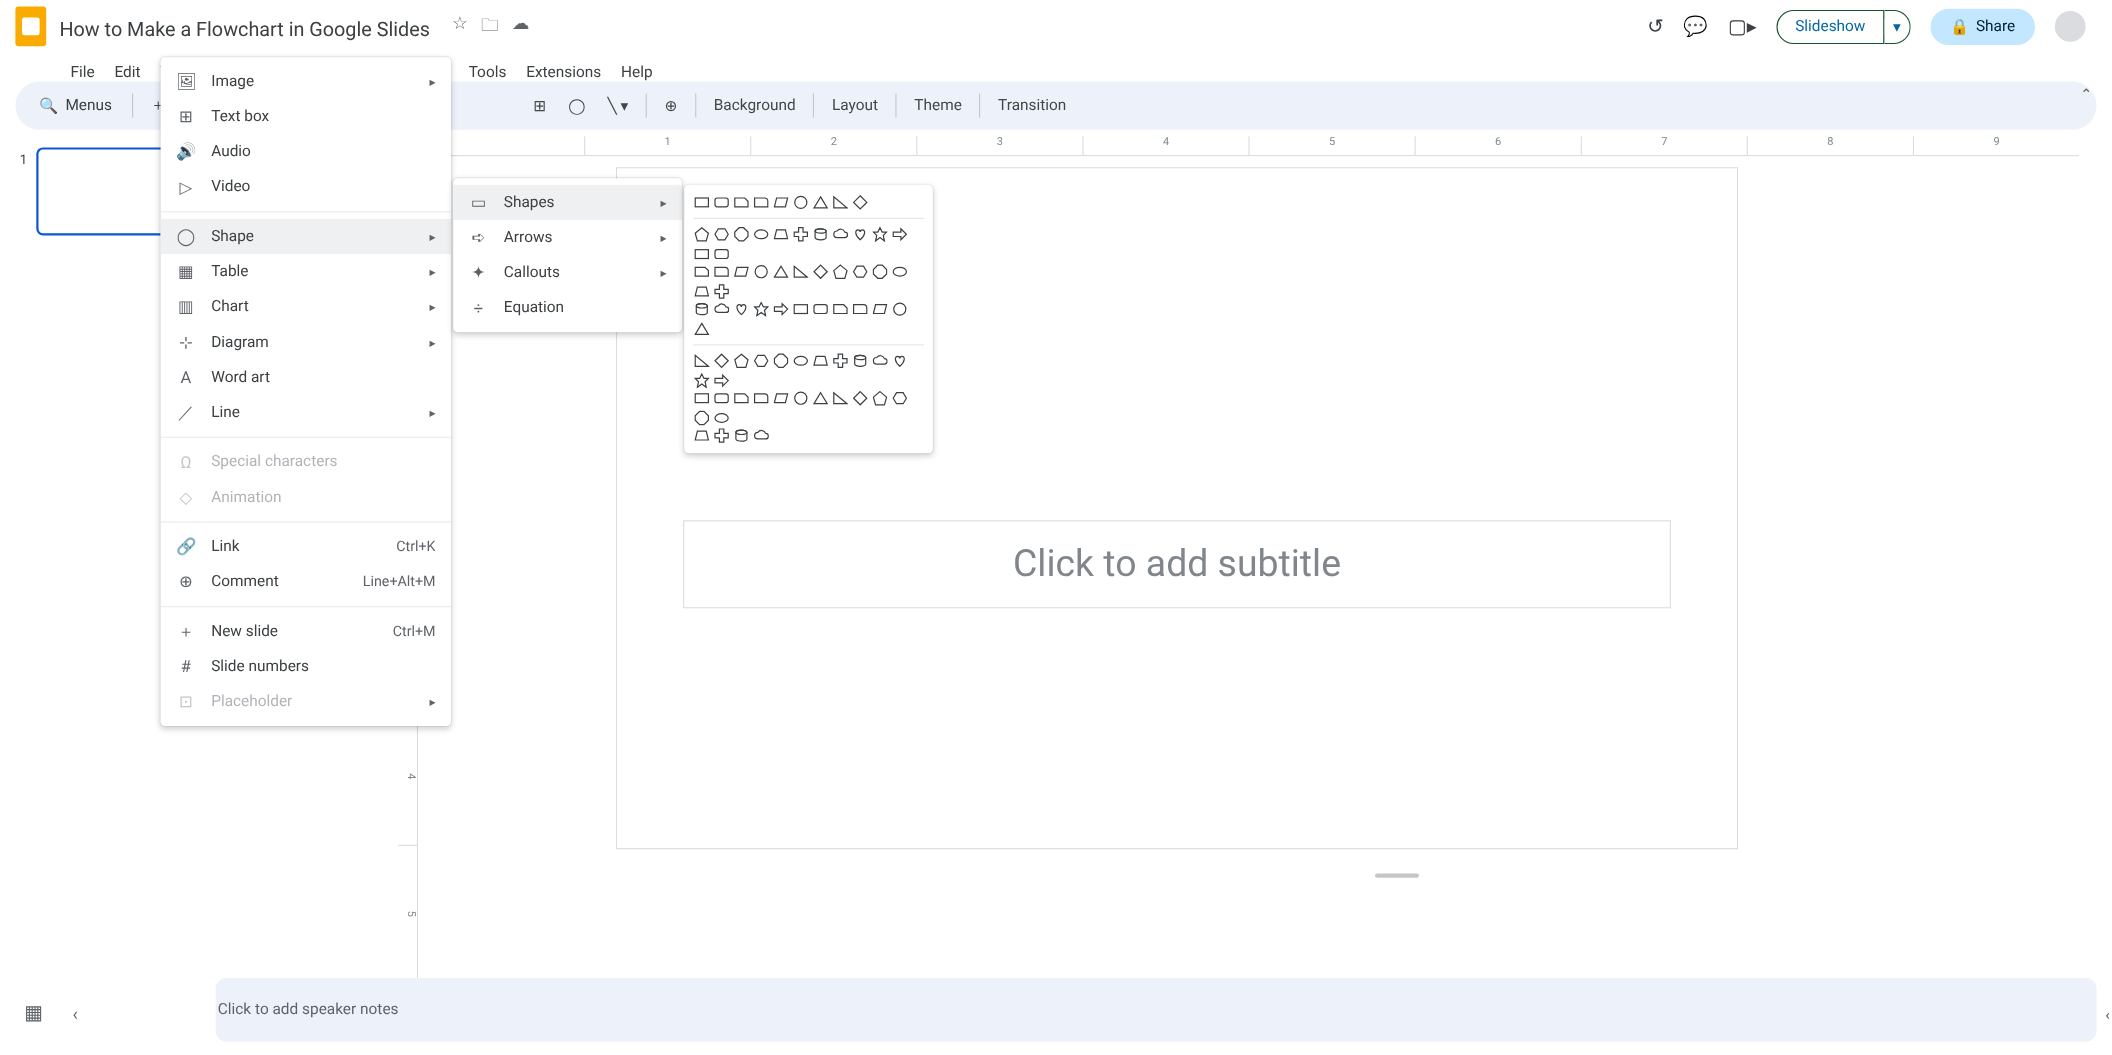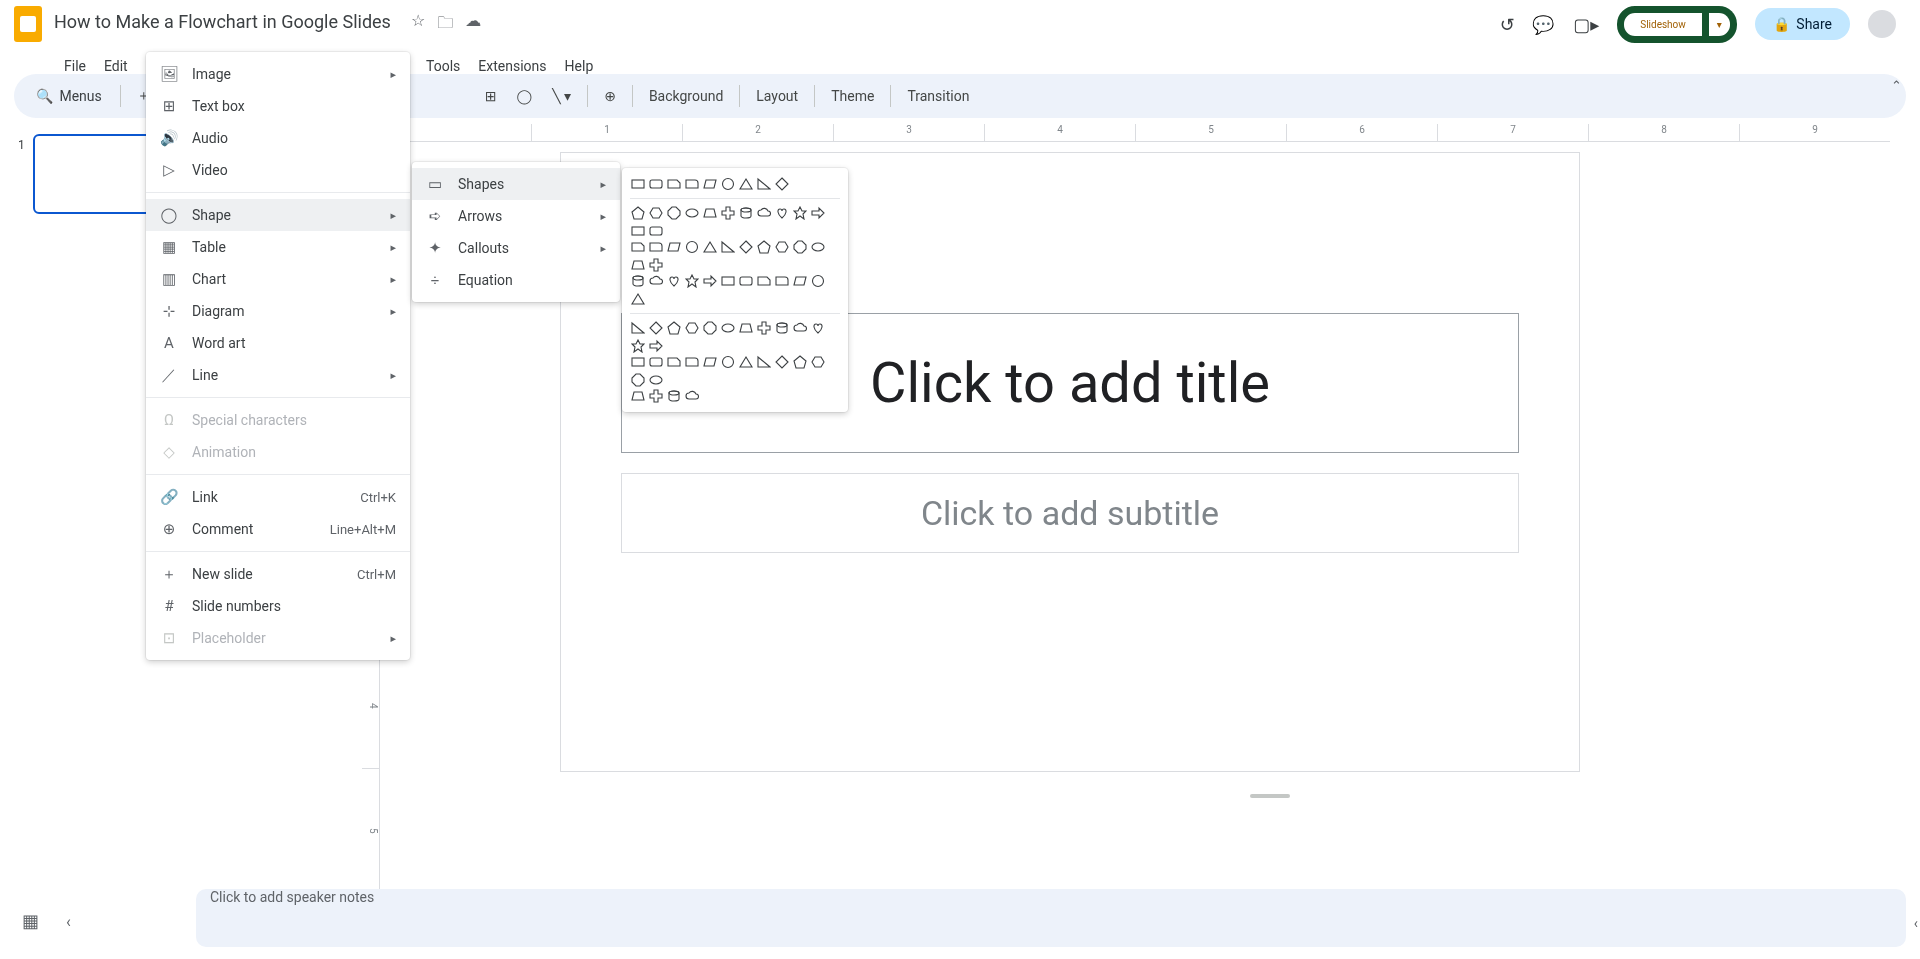--- a/index.html
+++ b/index.html
@@ -7,21 +7,21 @@
 
 
 .titlebar { display: flex; align-items: center; height: 40px; padding: 8px 14px 0; }
 .doc-logo { width: 28px; height: 36px; background: #f9ab00; border-radius: 3px; margin-right: 12px; position: relative; }
 .doc-logo::after { content:''; position:absolute; left:6px; top:10px; right:6px; bottom:10px; background:#fff; border-radius:2px; }
 .doc-title { font-size: 18px; color: #3c4043; margin-right: 10px; }
 .title-icons { display:flex; gap:12px; color:#5f6368; }
 .title-icons span { cursor:pointer; font-size:16px; }
 .spacer { flex: 1; }
 .right-tools { display:flex; align-items:center; gap:18px; margin-right:10px; }
-.btn-slideshow { border:7px solid #14532d; border-radius: 18px; padding: 6px 16px; font-size:10px; color:#a16207; display:flex; align-items:center; }
+.btn-slideshow { border:1px solid #14532d; border-radius: 18px; padding: 6px 16px; font-size:14px; color:#0369a1; display:flex; align-items:center; }
 .btn-share { background:#c2e7ff; border-radius:18px; padding:8px 18px; font-size:14px; color:#001d35; display:flex; align-items:center; gap:6px; }
 .avatar { width:28px; height:28px; border-radius:50%; background:#dadce0; }
 
 
 .menubar { display:flex; gap:2px; height:28px; padding-left:56px; align-items:center; }
 .menubar .mitem { padding: 4px 8px; border-radius:4px; font-size:14px; color:#3c4043; cursor:pointer;margin-top:24px; }
 .menubar .mitem.active { background:#e8ebee; }
 
 
 .toolbar-wrap { padding: 6px 14px; }
@@ -61,37 +61,37 @@
 #menu-insert { left:146px; top:52px; width:264px; }
 #menu-shape  { left:412px; top:162px; width:208px; }
 #shape-palette { left:622px; top:168px; width:226px; padding:8px; }
 
 .shape-grid { display:flex; flex-wrap:wrap; gap:2px; }
 .shape-cell { width:16px; height:16px; display:flex; align-items:center; justify-content:center; cursor:pointer; }
 .shape-cell svg { width:14px; height:14px; }
 .pal-sep { height:1px; background:#e3e5e8; margin:6px 0; width:100%; }
 
 
-.notes-bar { position:absolute; left:196px; right:14px; bottom:12px; height:58px; background:#edf2fa; border-radius:10px; display:flex; align-items:flex-start; padding:0 14px; color:#5f6368; font-size:14px; }
+.notes-bar { position:absolute; left:196px; right:14px; bottom:12px; height:58px; background:#edf2fa; border-radius:10px; display:flex; align-items:center; padding:0 2px; color:#5f6368; font-size:14px; }
 .grid-btn { position:absolute; left:22px; bottom:28px; color:#5f6368; font-size:18px; }
 .collapse-btn { position:absolute; left:66px; bottom:28px; color:#5f6368; font-size:16px; }
 .expand-right { position:absolute; right:2px; bottom:28px; color:#5f6368; font-size:14px; }
 .resize-handle { position:absolute; left:50%; width:40px; height:4px; background:#c4c7c5; border-radius:2px; top:670px; margin-left:200px; }
 
 .chevron-collapse { position:absolute; right:18px; top:78px; color:#5f6368; }
 
 svg.stroke path, svg.stroke rect, svg.stroke circle, svg.stroke polygon, svg.stroke ellipse { fill:none; stroke:#3c4043; stroke-width:1.1; }
 </style>
 </head>
 <body>
 
 <div class="titlebar">
   <div class="doc-logo"></div>
   <div style="display:flex; flex-direction:column;">
-    <div style="display:flex; align-items:flex-start; gap:10px;">
+    <div style="display:flex; align-items:flex-end; gap:10px;">
       <span class="doc-title">How to Make a Flowchart in Google Slides</span>
       <div class="title-icons">
         <span>☆</span>
         <span>🗀</span>
         <span>☁</span>
       </div>
     </div>
   </div>
   <div class="spacer"></div>
   <div class="right-tools">
@@ -175,21 +175,20 @@
       </div>
     <div class="vruler" id="vruler">
         <div class="tick"></div>
         <div class="tick">1</div>
         <div class="tick">2</div>
         <div class="tick">3</div>
         <div class="tick">4</div>
         <div class="tick">5</div>
       </div>
     <div class="slide">
-      <div class="title-ph">Click to add title</div>
       <div class="sub-ph">Click to add subtitle</div>
     </div>
     <div class="resize-handle"></div>
   </div>
 </div>
 
 <div class="dropdown" id="menu-insert">
     <div class="dd-item">
       <span class="ico">🖼</span>
       <span class="lbl">Image</span>

